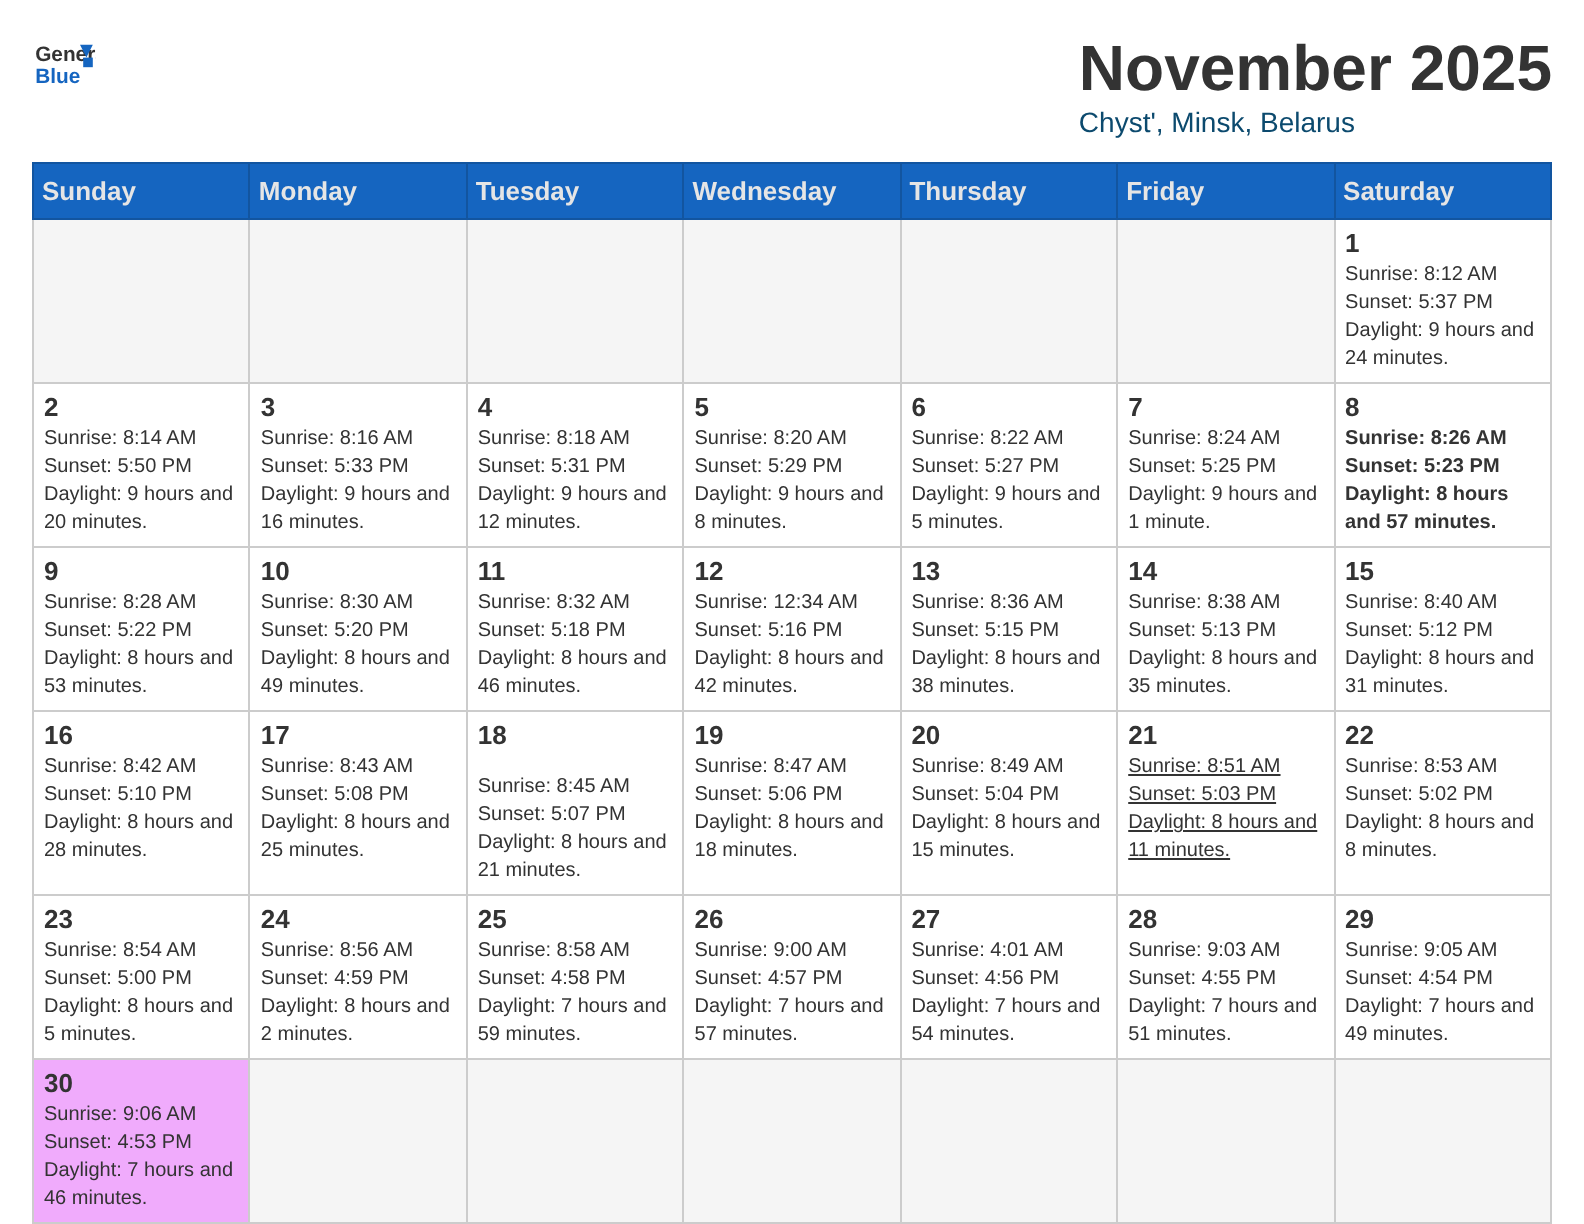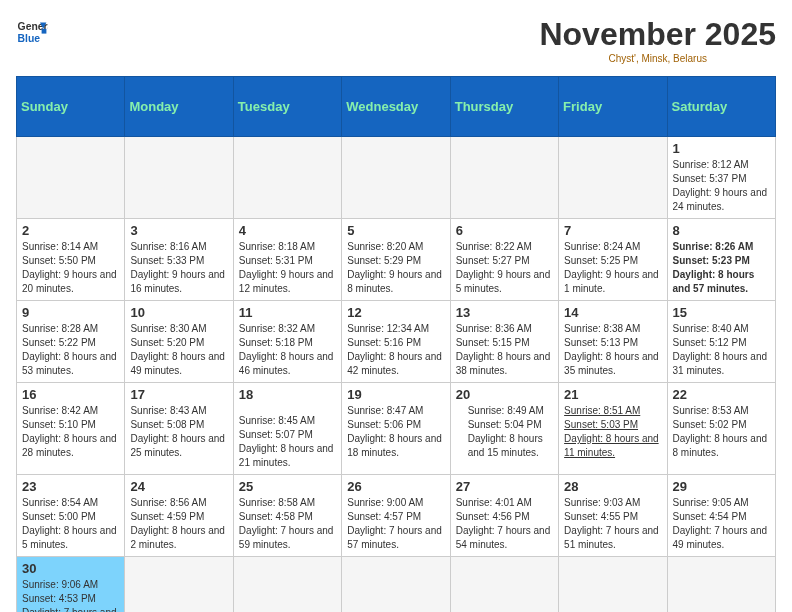--- a/index.html
+++ b/index.html
@@ -19,40 +19,40 @@
     .logo {
       display: flex;
       align-items: center;
       gap: 4px;
     }
     .logo-icon {
       width: 32px;
       height: 32px;
     }
     .title-block {
-      text-align: center;
+      text-align: left;
     }
     .month-title {
       font-size: 32px;
       font-weight: bold;
       color: #333;
     }
     .location {
-      font-size: 10px;
-      color: #a16207;
+      font-size: 14px;
+      color: #0c4a6e;
     }
     .calendar {
       width: 100%;
       border-collapse: collapse;
       border: 1px solid #ccc;
     }
     .calendar th {
       background: #1565c0;
-      color: #86efac;
-      padding: 22px 4px;
+      color: #e5e5e5;
+      padding: 6px 4px;
       font-size: 13px;
       font-weight: bold;
       text-align: left;
       border: 1px solid #1255a0;
     }
     .calendar td {
       vertical-align: top;
       border: 1px solid #ccc;
       padding: 4px 5px;
       width: 108px;
@@ -69,21 +69,21 @@
       font-weight: bold;
       margin-bottom: 2px;
       display: block;
     }
     .day-info {
       font-size: 10px;
       line-height: 1.4;
       color: #333;
     }
     .last-row td {
-      background: #7dd3fc;
+      background: #f0abfc;
     }
   </style>
 </head>
 <body>
 
 <div class="header">
   <div class="logo">
     <svg class="logo-icon" viewBox="0 0 40 40">
       <text x="2" y="18" font-size="13" font-weight="bold" fill="#333">General</text>
       <text x="2" y="32" font-size="13" font-weight="bold" fill="#1565c0">Blue</text>
@@ -232,21 +232,21 @@
 Daylight: 8 hours and 21 minutes.</div>
         </td>
         <td>
           <span class="day-num">19</span>
           <div class="day-info" style="white-space: pre-line;">Sunrise: 8:47 AM
 Sunset: 5:06 PM
 Daylight: 8 hours and 18 minutes.</div>
         </td>
         <td>
           <span class="day-num">20</span>
-          <div class="day-info" style="white-space: pre-line; margin-left: 12px;">Sunrise: 8:49 AM
+          <div class="day-info" style="white-space: pre-line;">Sunrise: 8:49 AM
 Sunset: 5:04 PM
 Daylight: 8 hours and 15 minutes.</div>
         </td>
         <td>
           <span class="day-num">21</span>
           <div class="day-info" style="white-space: pre-line; text-decoration: underline;">Sunrise: 8:51 AM
 Sunset: 5:03 PM
 Daylight: 8 hours and 11 minutes.</div>
         </td>
         <td>

